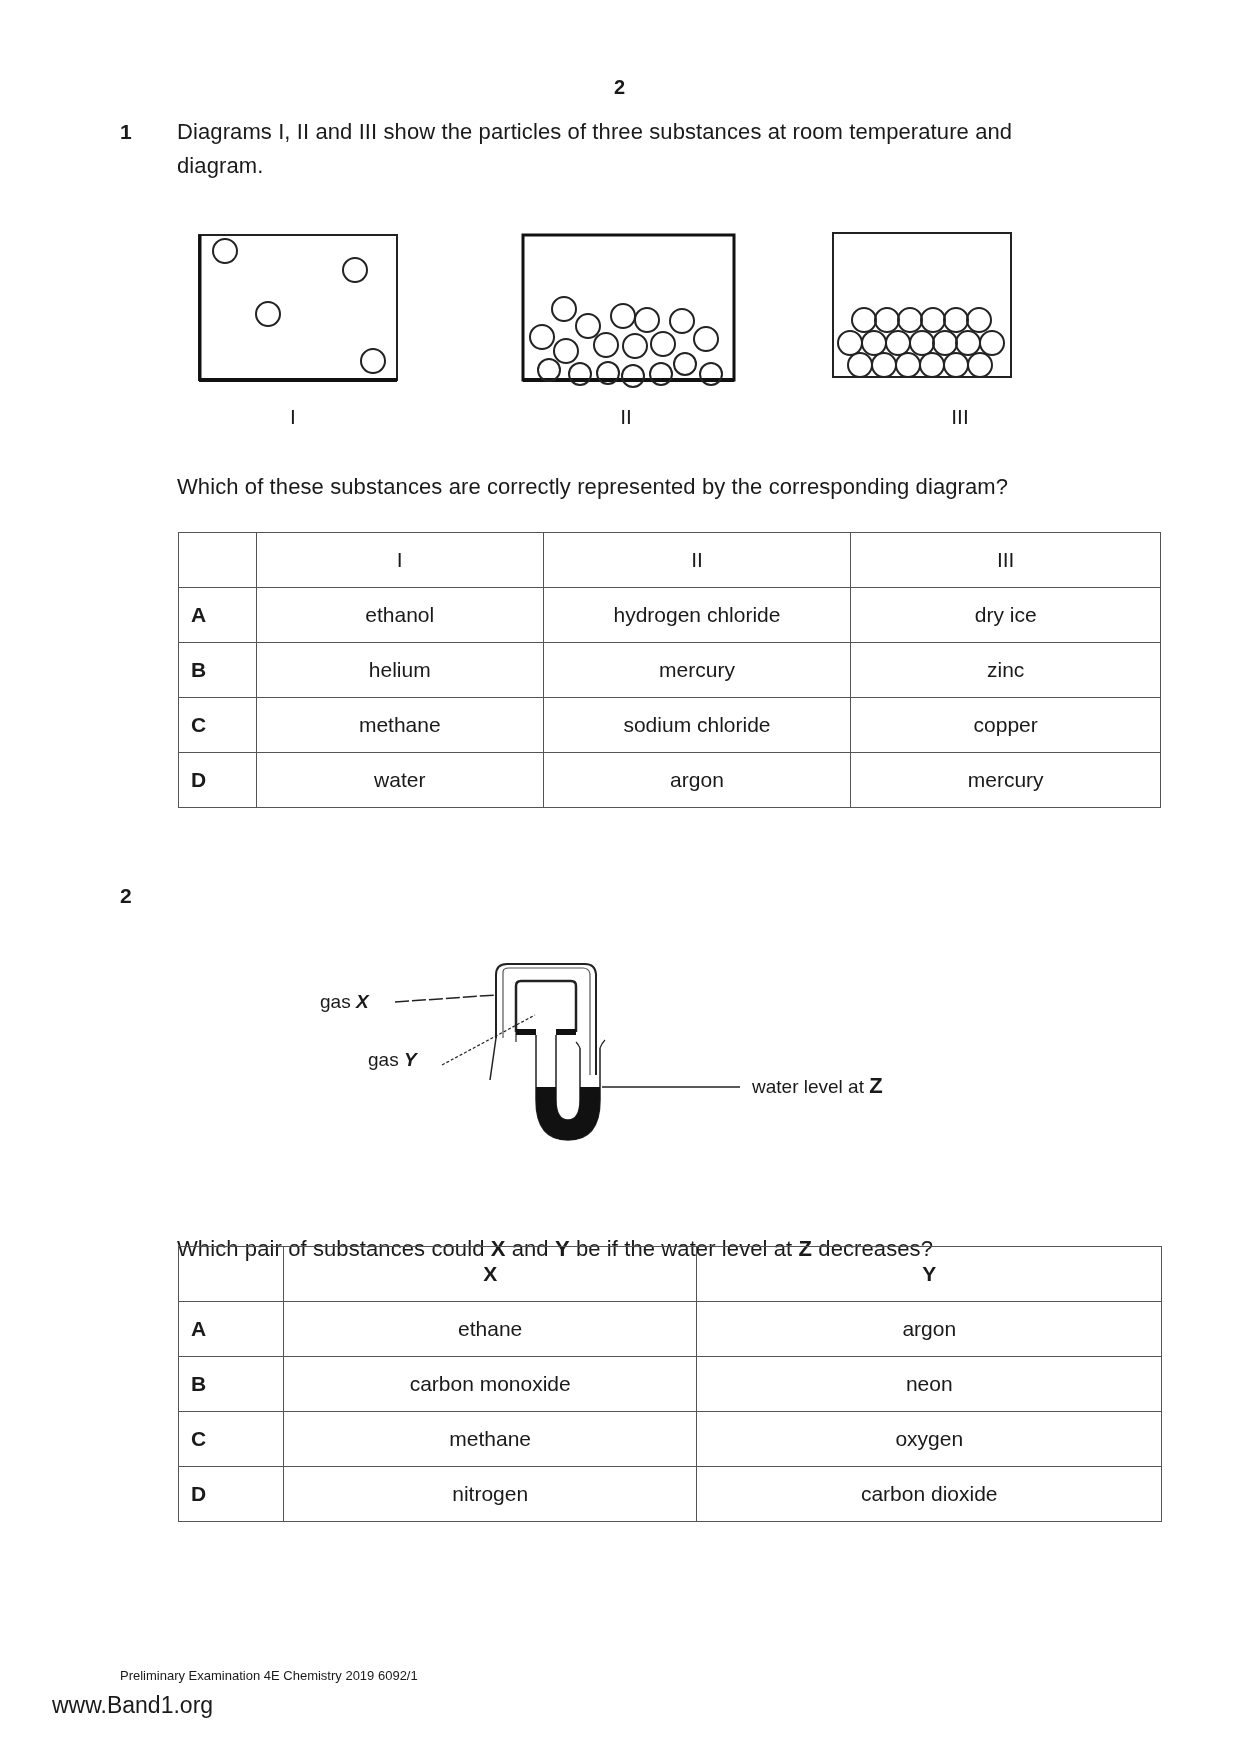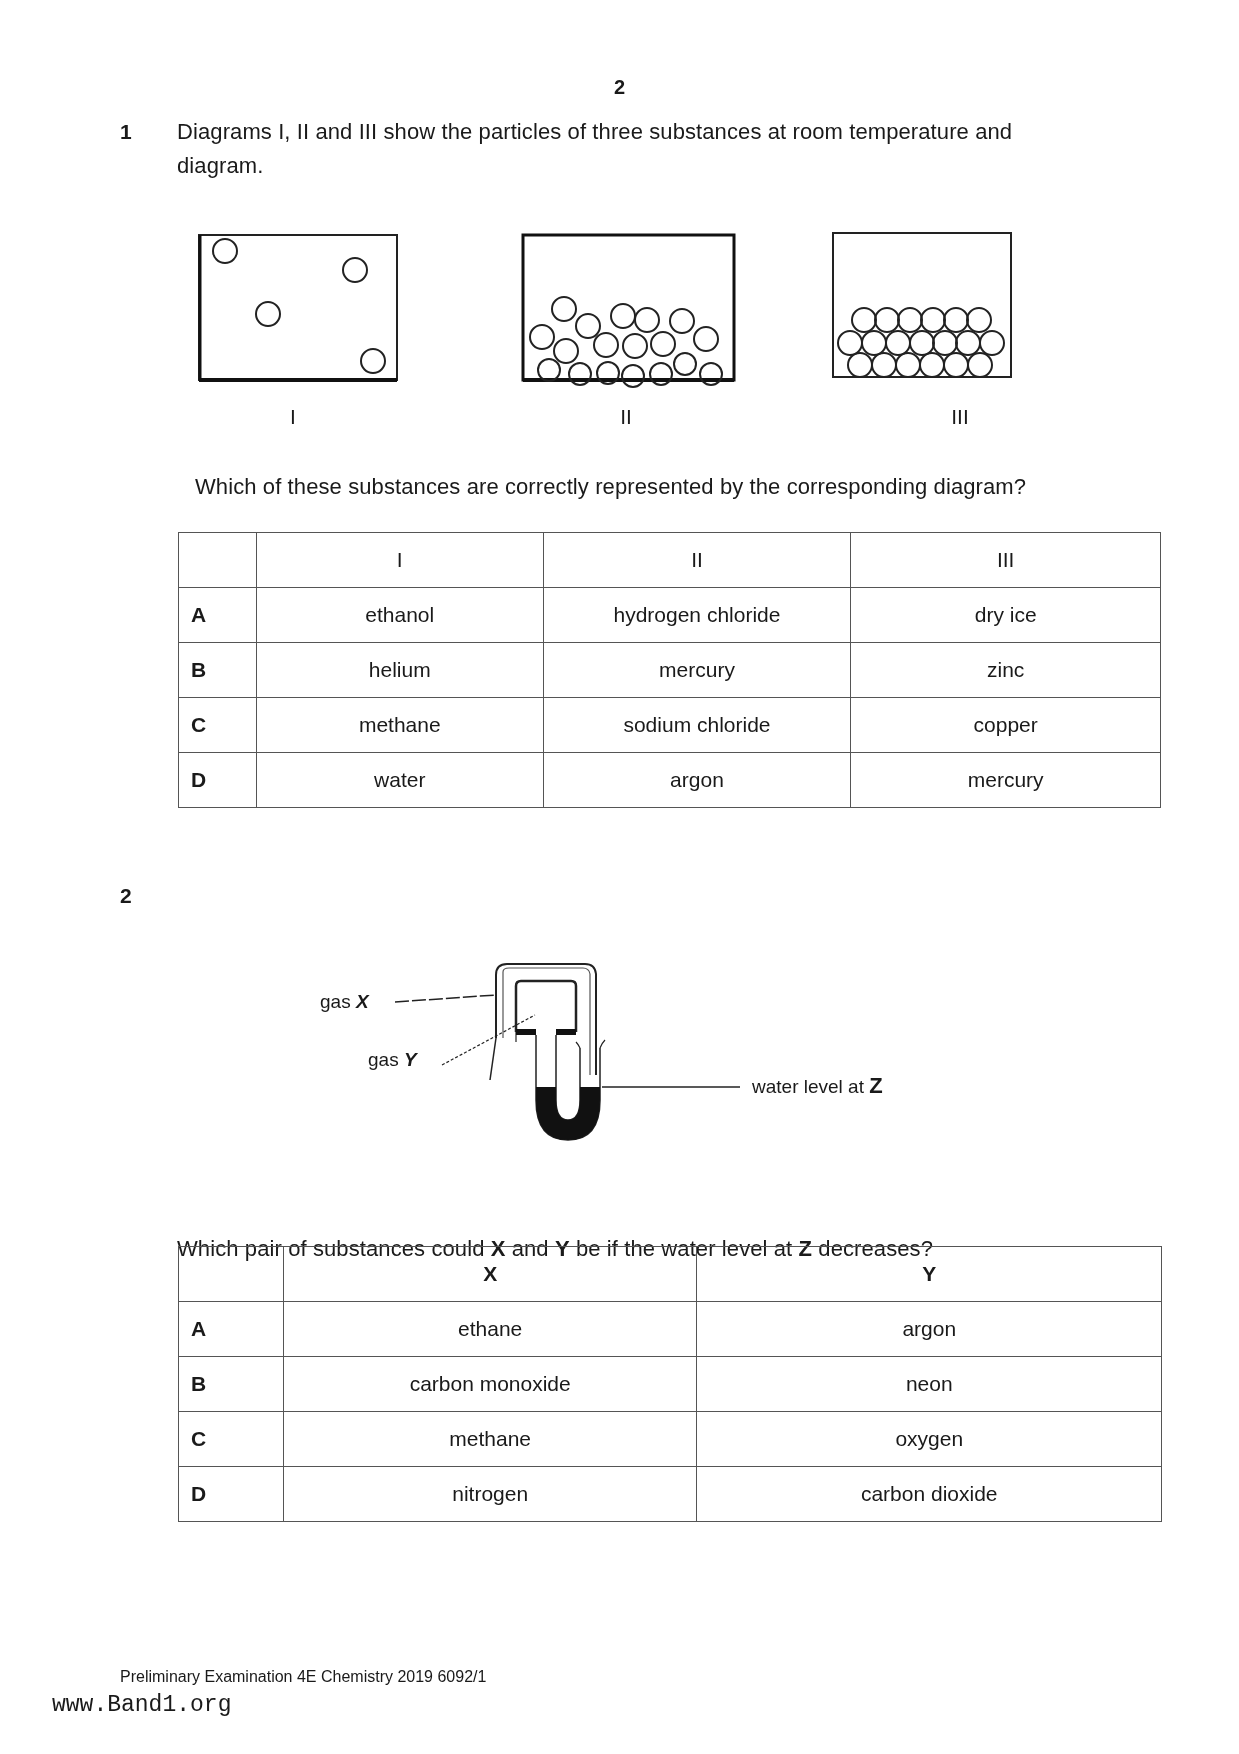--- a/index.html
+++ b/index.html
@@ -7,22 +7,22 @@
          font-family:"Liberation Sans", sans-serif; color:#1a1a1a; }
   .abs { position:absolute; }
   .page-num { left:0; width:1239px; top:76px; text-align:center; font-size:20px; font-weight:bold; }
   .qnum { font-size:21px; font-weight:bold; }
   .qtext { font-size:22px; line-height:34px; letter-spacing:0.1px; }
   .diag-label { font-size:21px; text-align:center; width:60px; }
   table.ans { position:absolute; border-collapse:collapse; font-size:21px; }
   table.ans td { border:1.5px solid #555; text-align:center; height:54px; padding:0; }
   table.ans td.lbl { text-align:left; padding-left:12px; font-weight:bold; }
   table.ans tr.hdr td.b { font-weight:bold; }
-  .footer { font-size:16px; }
-  .url { font-family:Liberation Mono, monospace; font-size:23px; }
+  .footer { font-size:13px; }
+  .url { font-family:Liberation Sans, sans-serif; font-size:23px; }
   svg { position:absolute; overflow:visible; }
   .b { font-weight:bold; }
 </style>
 </head>
 <body>
 
 <div class="abs page-num">2</div>
 
 <div class="abs qnum" style="left:120px; top:120px;">1</div>
 <div class="abs qtext" style="left:177px; top:115px;">
@@ -86,21 +86,21 @@
     <circle cx="28" cy="133" r="12"></circle>
       <circle cx="52" cy="133" r="12"></circle>
       <circle cx="76" cy="133" r="12"></circle>
     <circle cx="100" cy="133" r="12"></circle>
       <circle cx="124" cy="133" r="12"></circle>
       <circle cx="148" cy="133" r="12"></circle>
   </g>
 </svg>
 <div class="abs diag-label" style="left:930px; top:405px;">III</div>
 
-<div class="abs qtext" style="left:177px; top:470px;margin-left:18px;">Which of these substances are correctly represented by the corresponding diagram?</div>
+<div class="abs qtext" style="left:177px; top:470px;">Which of these substances are correctly represented by the corresponding diagram?</div>
 
 <table class="ans" style="left:178px; top:532px; width:983px;">
   <colgroup>
       <col style="width:78px">
       <col style="width:287px">
       <col style="width:308px">
       <col style="width:310px">
     </colgroup>
   <tbody>
       <tr class="hdr">

